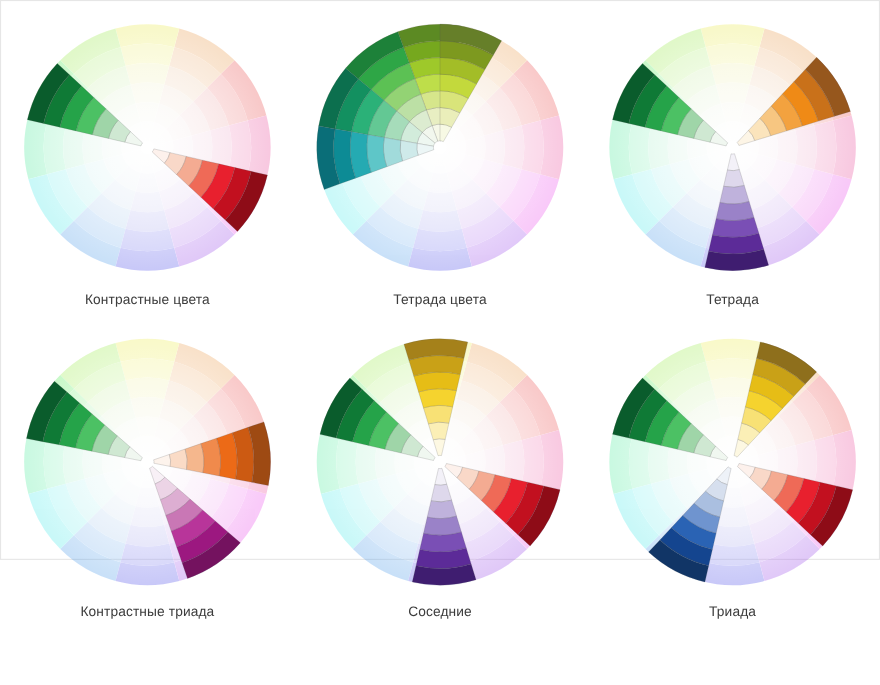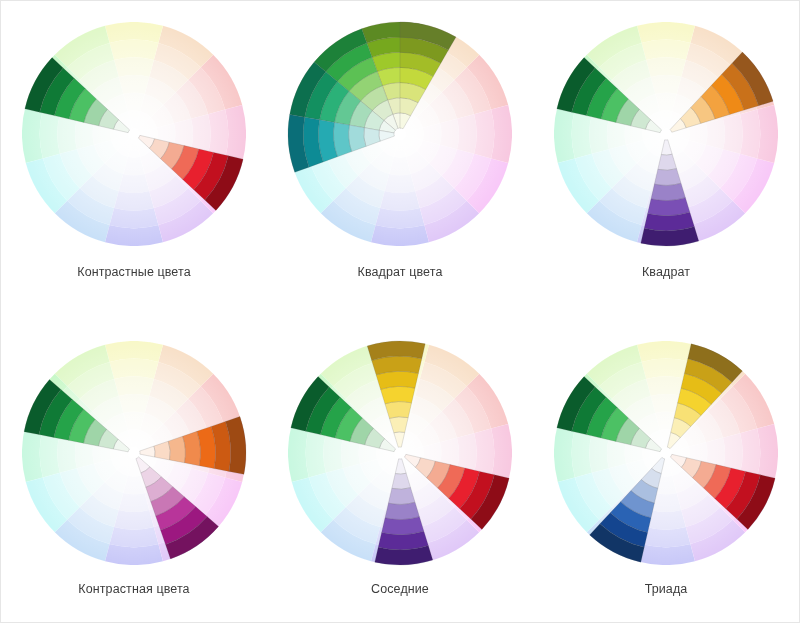--- a/index.html
+++ b/index.html
@@ -2,21 +2,21 @@
 <html><head>
 <meta charset="utf-8">
 <style>
   html,body{margin:0;padding:0;background:#ffffff;}
   body{
     width:800px;height:623px;overflow:hidden;
     font-family:"Liberation Sans","DejaVu Sans",sans-serif;
     color:#3a3a3a;
   }
   #canvas{
-    position:relative;width:800px;height:623px;
+    position:relative;width:800px;height:509px;
     background:#ffffff;
     box-sizing:border-box;
     border:1px solid #e6e6e6;
   }
   .grid{
     position:absolute;inset:0;
     display:grid;
     grid-template-columns:repeat(3,1fr);
     grid-template-rows:repeat(2,1fr);
   }
@@ -281,21 +281,21 @@
               <path d="M 135.57142857142858 106.68974860570044 A 21.142857142857142 21.142857142857142 0 0 0 125 103.85714285714286 L 125 119 A 6 6 0 0 1 128 119.80384757729337 Z" fill="#f7f9e4" stroke="rgba(80,80,80,.35)" stroke-width="0.5"></path>
               <path d="M 143.14285714285714 93.57564963410752 A 36.285714285714285 36.285714285714285 0 0 0 125 88.71428571428572 L 125 103.85714285714286 A 21.142857142857142 21.142857142857142 0 0 1 135.57142857142858 106.68974860570044 Z" fill="#eaeeba" stroke="rgba(80,80,80,.35)" stroke-width="0.5"></path>
               <path d="M 150.71428571428572 80.46155066251458 A 51.42857142857142 51.42857142857142 0 0 0 125 73.57142857142858 L 125 88.71428571428572 A 36.285714285714285 36.285714285714285 0 0 1 143.14285714285714 93.57564963410752 Z" fill="#d9e47a" stroke="rgba(80,80,80,.35)" stroke-width="0.5"></path>
               <path d="M 158.28571428571428 67.34745169092166 A 66.57142857142857 66.57142857142857 0 0 0 125 58.42857142857143 L 125 73.57142857142858 A 51.42857142857142 51.42857142857142 0 0 1 150.71428571428572 80.46155066251458 Z" fill="#c3d93c" stroke="rgba(80,80,80,.35)" stroke-width="0.5"></path>
               <path d="M 165.85714285714286 54.23335271932872 A 81.71428571428572 81.71428571428572 0 0 0 125 43.28571428571428 L 125 58.42857142857143 A 66.57142857142857 66.57142857142857 0 0 1 158.28571428571428 67.34745169092166 Z" fill="#a3bd27" stroke="rgba(80,80,80,.35)" stroke-width="0.5"></path>
               <path d="M 173.42857142857144 41.11925374773581 A 96.85714285714285 96.85714285714285 0 0 0 125 28.142857142857153 L 125 43.28571428571428 A 81.71428571428572 81.71428571428572 0 0 1 165.85714285714286 54.23335271932872 Z" fill="#7d991f" stroke="rgba(80,80,80,.35)" stroke-width="0.5"></path>
               <path d="M 181 28.005154776142874 A 112 112 0 0 0 125 13 L 125 28.142857142857153 A 96.85714285714285 96.85714285714285 0 0 1 173.42857142857144 41.11925374773581 Z" fill="#667f29" stroke="rgba(80,80,80,.35)" stroke-width="0.5"></path>
             </g>
           </svg>
       </div>
-      <div class="caption cap-r1">Квадрат цвета</div>
+      <div class="caption cap-r1">Тетрада цвета</div>
     </div>
 
     <div class="cell row1">
       <div class="wheel-wrap">
         <svg class="wheel-svg" viewBox="0 0 250 250">
             <g opacity="0.22">
               <path d="M 147.86024455550796 118.87461593257368 A 23.666666666666664 23.666666666666664 0 0 0 141.7348604880816 108.26513951191838 L 129.2426406871193 120.75735931288071 A 6 6 0 0 1 130.7955549577344 123.44708572938488 Z" fill="hsl(0, 29.00850099921331%, 89.3807681103181%)" stroke="none"></path>
               <path d="M 164.92493415328147 114.30214613576248 A 41.33333333333333 41.33333333333333 0 0 0 154.22708028904395 95.77291971095605 L 141.7348604880816 108.26513951191838 A 23.666666666666664 23.666666666666664 0 0 1 147.86024455550796 118.87461593257368 Z" fill="hsl(0, 42.657838787715534%, 81.22415295599734%)" stroke="none"></path>
               <path d="M 181.98962375105503 109.72967633895128 A 59 59 0 0 0 166.7193000900063 83.2806999099937 L 154.22708028904395 95.77291971095605 A 41.33333333333333 41.33333333333333 0 0 1 164.92493415328147 114.30214613576248 Z" fill="hsl(0, 55.273209410645954%, 72.85159177687886%)" stroke="none"></path>
               <path d="M 199.05431334882854 105.15720654214007 A 76.66666666666666 76.66666666666666 0 0 0 179.21151989096865 70.78848010903137 L 166.7193000900063 83.2806999099937 A 59 59 0 0 1 181.98962375105503 109.72967633895128 Z" fill="hsl(0, 67.26078278015375%, 64.33563782291475%)" stroke="none"></path>
@@ -398,21 +398,21 @@
               <path d="M 120.24389199387257 145.60096708403069 A 21.142857142857142 21.142857142857142 0 0 0 131.18157318556644 145.21901484036133 L 126.75423022833643 130.73782853577822 A 6 6 0 0 1 123.65029367393682 130.8462203887114 Z" fill="#f3f1f8" stroke="rgba(80,80,80,.35)" stroke-width="0.5"></path>
               <path d="M 116.83749031380832 160.35571377934997 A 36.285714285714285 36.285714285714285 0 0 0 135.60891614279643 159.70020114494443 L 131.18157318556644 145.21901484036133 A 21.142857142857142 21.142857142857142 0 0 1 120.24389199387257 145.60096708403069 Z" fill="#ded8ec" stroke="rgba(80,80,80,.35)" stroke-width="0.5"></path>
               <path d="M 113.43108863374407 175.11046047466922 A 51.42857142857142 51.42857142857142 0 0 0 140.03625910002646 174.18138744952753 L 135.60891614279643 159.70020114494443 A 36.285714285714285 36.285714285714285 0 0 1 116.83749031380832 160.35571377934997 Z" fill="#bfb2dc" stroke="rgba(80,80,80,.35)" stroke-width="0.5"></path>
               <path d="M 110.02468695367983 189.8652071699885 A 66.57142857142857 66.57142857142857 0 0 0 144.46360205725648 188.66257375411064 L 140.03625910002646 174.18138744952753 A 51.42857142857142 51.42857142857142 0 0 1 113.43108863374407 175.11046047466922 Z" fill="#9a82c8" stroke="rgba(80,80,80,.35)" stroke-width="0.5"></path>
               <path d="M 106.61828527361558 204.6199538653078 A 81.71428571428572 81.71428571428572 0 0 0 148.89094501448648 203.14376005869377 L 144.46360205725648 188.66257375411064 A 66.57142857142857 66.57142857142857 0 0 1 110.02468695367983 189.8652071699885 Z" fill="#7a4fb5" stroke="rgba(80,80,80,.35)" stroke-width="0.5"></path>
               <path d="M 103.21188359355133 219.37470056062705 A 96.85714285714285 96.85714285714285 0 0 0 153.3182879717165 217.62494636327685 L 148.89094501448648 203.14376005869377 A 81.71428571428572 81.71428571428572 0 0 1 106.61828527361558 204.6199538653078 Z" fill="#5c2b98" stroke="rgba(80,80,80,.35)" stroke-width="0.5"></path>
               <path d="M 99.80548191348709 234.12944725594633 A 112 112 0 0 0 157.74563092894653 232.10613266785998 L 153.3182879717165 217.62494636327685 A 96.85714285714285 96.85714285714285 0 0 1 103.21188359355133 219.37470056062705 Z" fill="#3f1d70" stroke="rgba(80,80,80,.35)" stroke-width="0.5"></path>
             </g>
           </svg>
       </div>
-      <div class="caption cap-r1">Квадрат</div>
+      <div class="caption cap-r1">Тетрада</div>
     </div>
 
     <div class="cell row2">
       <div class="wheel-wrap">
         <svg class="wheel-svg" viewBox="0 0 250 250">
             <g opacity="0.22">
               <path d="M 147.86024455550796 118.87461593257368 A 23.666666666666664 23.666666666666664 0 0 0 141.7348604880816 108.26513951191838 L 129.2426406871193 120.75735931288071 A 6 6 0 0 1 130.7955549577344 123.44708572938488 Z" fill="hsl(0, 29.00850099921331%, 89.3807681103181%)" stroke="none"></path>
               <path d="M 164.92493415328147 114.30214613576248 A 41.33333333333333 41.33333333333333 0 0 0 154.22708028904395 95.77291971095605 L 141.7348604880816 108.26513951191838 A 23.666666666666664 23.666666666666664 0 0 1 147.86024455550796 118.87461593257368 Z" fill="hsl(0, 42.657838787715534%, 81.22415295599734%)" stroke="none"></path>
               <path d="M 181.98962375105503 109.72967633895128 A 59 59 0 0 0 166.7193000900063 83.2806999099937 L 154.22708028904395 95.77291971095605 A 41.33333333333333 41.33333333333333 0 0 1 164.92493415328147 114.30214613576248 Z" fill="hsl(0, 55.273209410645954%, 72.85159177687886%)" stroke="none"></path>
               <path d="M 199.05431334882854 105.15720654214007 A 76.66666666666666 76.66666666666666 0 0 0 179.21151989096865 70.78848010903137 L 166.7193000900063 83.2806999099937 A 59 59 0 0 1 181.98962375105503 109.72967633895128 Z" fill="hsl(0, 67.26078278015375%, 64.33563782291475%)" stroke="none"></path>
@@ -515,21 +515,21 @@
               <path d="M 131.8834409799513 144.99096416981413 A 21.142857142857142 21.142857142857142 0 0 0 140.95671683899576 138.87096232722786 L 129.52825748133662 128.93635417394304 A 6 6 0 0 1 126.95340892674294 130.6731114535959 Z" fill="#f8f0f6" stroke="rgba(80,80,80,.35)" stroke-width="0.5"></path>
               <path d="M 136.81347303315968 159.30881688603236 A 36.285714285714285 36.285714285714285 0 0 0 152.38517619665487 148.8055704805127 L 140.95671683899576 138.87096232722786 A 21.142857142857142 21.142857142857142 0 0 1 131.8834409799513 144.99096416981413 Z" fill="#ecd4e6" stroke="rgba(80,80,80,.35)" stroke-width="0.5"></path>
               <path d="M 141.74350508636803 173.6266696022506 A 51.42857142857142 51.42857142857142 0 0 0 163.81363555431398 158.7401786337975 L 152.38517619665487 148.8055704805127 A 36.285714285714285 36.285714285714285 0 0 1 136.81347303315968 159.30881688603236 Z" fill="#ddaed2" stroke="rgba(80,80,80,.35)" stroke-width="0.5"></path>
               <path d="M 146.6735371395764 187.9445223184688 A 66.57142857142857 66.57142857142857 0 0 0 175.24209491197308 168.67478678708235 L 163.81363555431398 158.7401786337975 A 51.42857142857142 51.42857142857142 0 0 1 141.74350508636803 173.6266696022506 Z" fill="#c977b5" stroke="rgba(80,80,80,.35)" stroke-width="0.5"></path>
               <path d="M 151.6035691927848 202.26237503468707 A 81.71428571428572 81.71428571428572 0 0 0 186.67055426963222 178.60939494036717 L 175.24209491197308 168.67478678708235 A 66.57142857142857 66.57142857142857 0 0 1 146.6735371395764 187.9445223184688 Z" fill="#b8359a" stroke="rgba(80,80,80,.35)" stroke-width="0.5"></path>
               <path d="M 156.53360124599314 216.58022775090527 A 96.85714285714285 96.85714285714285 0 0 0 198.09901362729133 188.544003093652 L 186.67055426963222 178.60939494036717 A 81.71428571428572 81.71428571428572 0 0 1 151.6035691927848 202.26237503468707 Z" fill="#9c1880" stroke="rgba(80,80,80,.35)" stroke-width="0.5"></path>
               <path d="M 161.4636332992015 230.8980804671235 A 112 112 0 0 0 209.52747298495046 198.47861124693682 L 198.09901362729133 188.544003093652 A 96.85714285714285 96.85714285714285 0 0 1 156.53360124599314 216.58022775090527 Z" fill="#74125f" stroke="rgba(80,80,80,.35)" stroke-width="0.5"></path>
             </g>
           </svg>
       </div>
-      <div class="caption cap-r2">Контрастная цвета</div>
+      <div class="caption cap-r2">Контрастные триада</div>
     </div>
 
     <div class="cell row2">
       <div class="wheel-wrap">
         <svg class="wheel-svg" viewBox="0 0 250 250">
             <g opacity="0.22">
               <path d="M 147.86024455550796 118.87461593257368 A 23.666666666666664 23.666666666666664 0 0 0 141.7348604880816 108.26513951191838 L 129.2426406871193 120.75735931288071 A 6 6 0 0 1 130.7955549577344 123.44708572938488 Z" fill="hsl(0, 29.00850099921331%, 89.3807681103181%)" stroke="none"></path>
               <path d="M 164.92493415328147 114.30214613576248 A 41.33333333333333 41.33333333333333 0 0 0 154.22708028904395 95.77291971095605 L 141.7348604880816 108.26513951191838 A 23.666666666666664 23.666666666666664 0 0 1 147.86024455550796 118.87461593257368 Z" fill="hsl(0, 42.657838787715534%, 81.22415295599734%)" stroke="none"></path>
               <path d="M 181.98962375105503 109.72967633895128 A 59 59 0 0 0 166.7193000900063 83.2806999099937 L 154.22708028904395 95.77291971095605 A 41.33333333333333 41.33333333333333 0 0 1 164.92493415328147 114.30214613576248 Z" fill="hsl(0, 55.273209410645954%, 72.85159177687886%)" stroke="none"></path>
               <path d="M 199.05431334882854 105.15720654214007 A 76.66666666666666 76.66666666666666 0 0 0 179.21151989096865 70.78848010903137 L 166.7193000900063 83.2806999099937 A 59 59 0 0 1 181.98962375105503 109.72967633895128 Z" fill="hsl(0, 67.26078278015375%, 64.33563782291475%)" stroke="none"></path>

